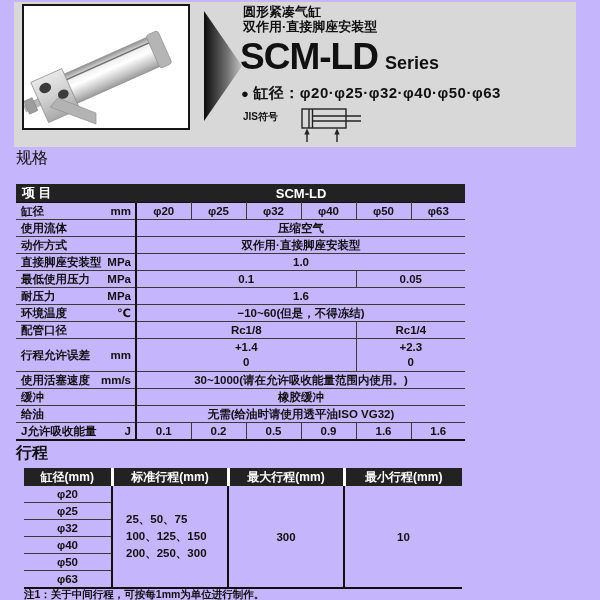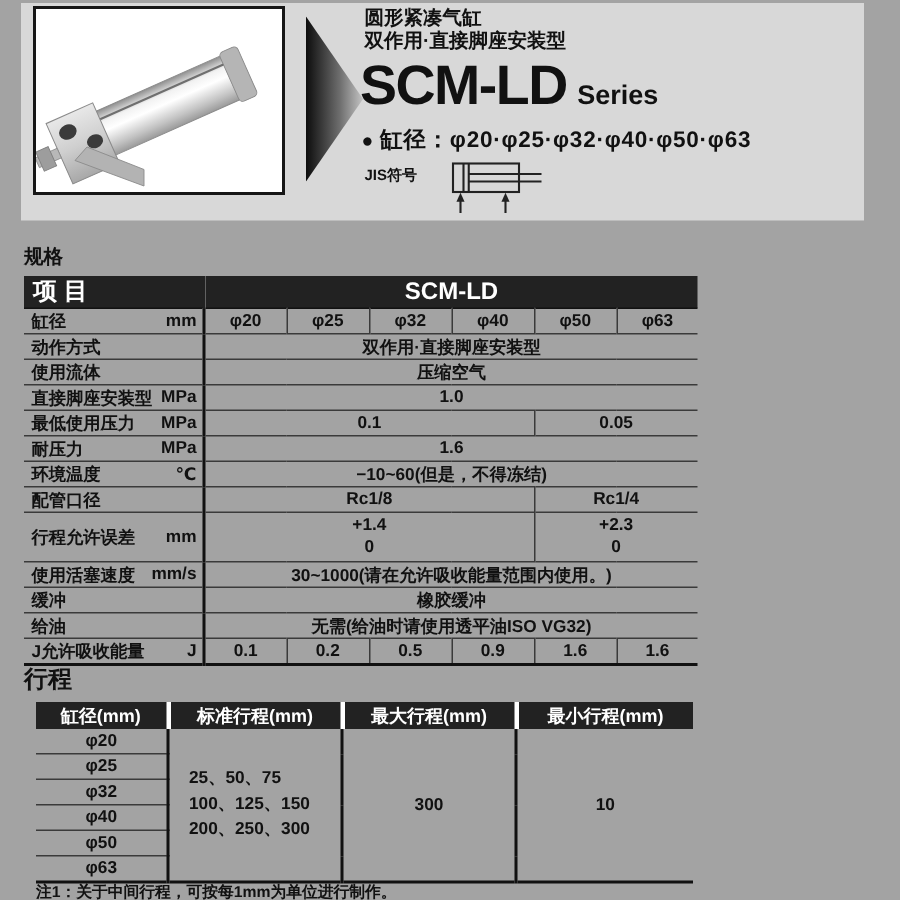--- a/index.html
+++ b/index.html
@@ -1,41 +1,41 @@
 <!DOCTYPE html>
 <html><head>
 <meta charset="utf-8">
 <style>
   html,body{margin:0;padding:0;background:#fff;}
-  .page{position:relative;width:600px;height:600px;background:#a3a3a3;overflow:hidden;
+  .page{position:relative;width:600px;height:600px;background:#c4b5fd;overflow:hidden;
         font-family:"Liberation Sans","DejaVu Sans",sans-serif;color:#111;}
   
   .band{position:absolute;left:14px;top:2px;width:562px;height:145px;background:#d8d8d8;}
   .photo-box{position:absolute;left:22px;top:4px;width:164px;height:122px;background:#fff;border:2px solid #161616;}
   .arrow-wrap{position:absolute;left:204px;top:11px;}
   .t1{position:absolute;left:243px;top:4px;font-size:13px;font-weight:bold;line-height:15px;white-space:nowrap;}
   .t2{position:absolute;left:243px;top:19px;font-size:13px;font-weight:bold;line-height:15px;white-space:nowrap;}
   .series{position:absolute;left:240px;top:36px;white-space:nowrap;}
   .series .big{font-size:37px;font-weight:bold;letter-spacing:-1px;}
   .series .small{font-size:18px;font-weight:bold;margin-left:7px;}
   .boreline{position:absolute;left:241px;top:84px;font-size:15px;font-weight:bold;letter-spacing:.5px;white-space:nowrap;}
   .boreline .dotsym{font-size:13px;margin-right:4px;}
   .jislabel{position:absolute;left:243px;top:110px;font-size:10px;font-weight:bold;}
   .jis-sym{position:absolute;left:299px;top:101px;}
   
-  .h-spec{position:absolute;left:16px;top:162px;font-size:13px;font-weight:bold;}
+  .h-spec{position:absolute;left:16px;top:148px;font-size:16px;font-weight:normal;}
   .h-stroke{position:absolute;left:16px;top:443px;font-size:16px;font-weight:bold;}
   
   table{border-collapse:collapse;table-layout:fixed;}
   .spec{position:absolute;left:16px;top:184px;width:449px;border-bottom:2px solid #111;}
   .spec td,.spec th{padding:0;font-size:11.5px;font-weight:bold;text-align:center;vertical-align:middle;
                     overflow:hidden;white-space:nowrap;}
   .spec tr{border-bottom:1px solid #3a3a3a;}
   .spec tr.hdr{border-bottom:1px solid #111;}
-  .spec th{background:#222;color:#fff;height:18px;font-size:16px;margin-top:16px;}
+  .spec th{background:#222;color:#fff;height:18px;font-size:13px;margin-top:16px;}
   .spec th.item{text-align:left;padding-left:6px;}
   .spec td{height:16px;}
   .spec td.lbl{border-right:2px solid #111;}
   .spec th.item{border-right:2px solid #222;}
   .lblflex{display:flex;justify-content:space-between;align-items:center;padding:0 4px 0 5px;}
   .spec td.vsep{border-left:1px solid #3a3a3a;}
   .spec tr.dbl td{height:32px;}
   .dline{line-height:15px;}
   
   .stroke{position:absolute;left:24px;top:468px;width:438px;border-bottom:2px solid #111;}
@@ -155,32 +155,32 @@
       <td>φ20</td>
       <td class="vsep">φ25</td>
       <td class="vsep">φ32</td>
       <td class="vsep">φ40</td>
       <td class="vsep">φ50</td>
       <td class="vsep">φ63</td>
     </tr>
     <tr>
       <td class="lbl">
             <div class="lblflex">
+              <span>使用流体</span>
+            </div>
+          </td>
+      <td colspan="6">压缩空气</td>
+    </tr>
+    <tr>
+      <td class="lbl">
+            <div class="lblflex">
               <span>动作方式</span>
             </div>
           </td>
       <td colspan="6">双作用·直接脚座安装型</td>
-    </tr>
-    <tr>
-      <td class="lbl">
-            <div class="lblflex">
-              <span>使用流体</span>
-            </div>
-          </td>
-      <td colspan="6">压缩空气</td>
     </tr>
     <tr>
       <td class="lbl">
             <div class="lblflex">
               <span>直接脚座安装型</span>
               <span>MPa</span>
             </div>
           </td>
       <td colspan="6">1.0</td>
     </tr>

